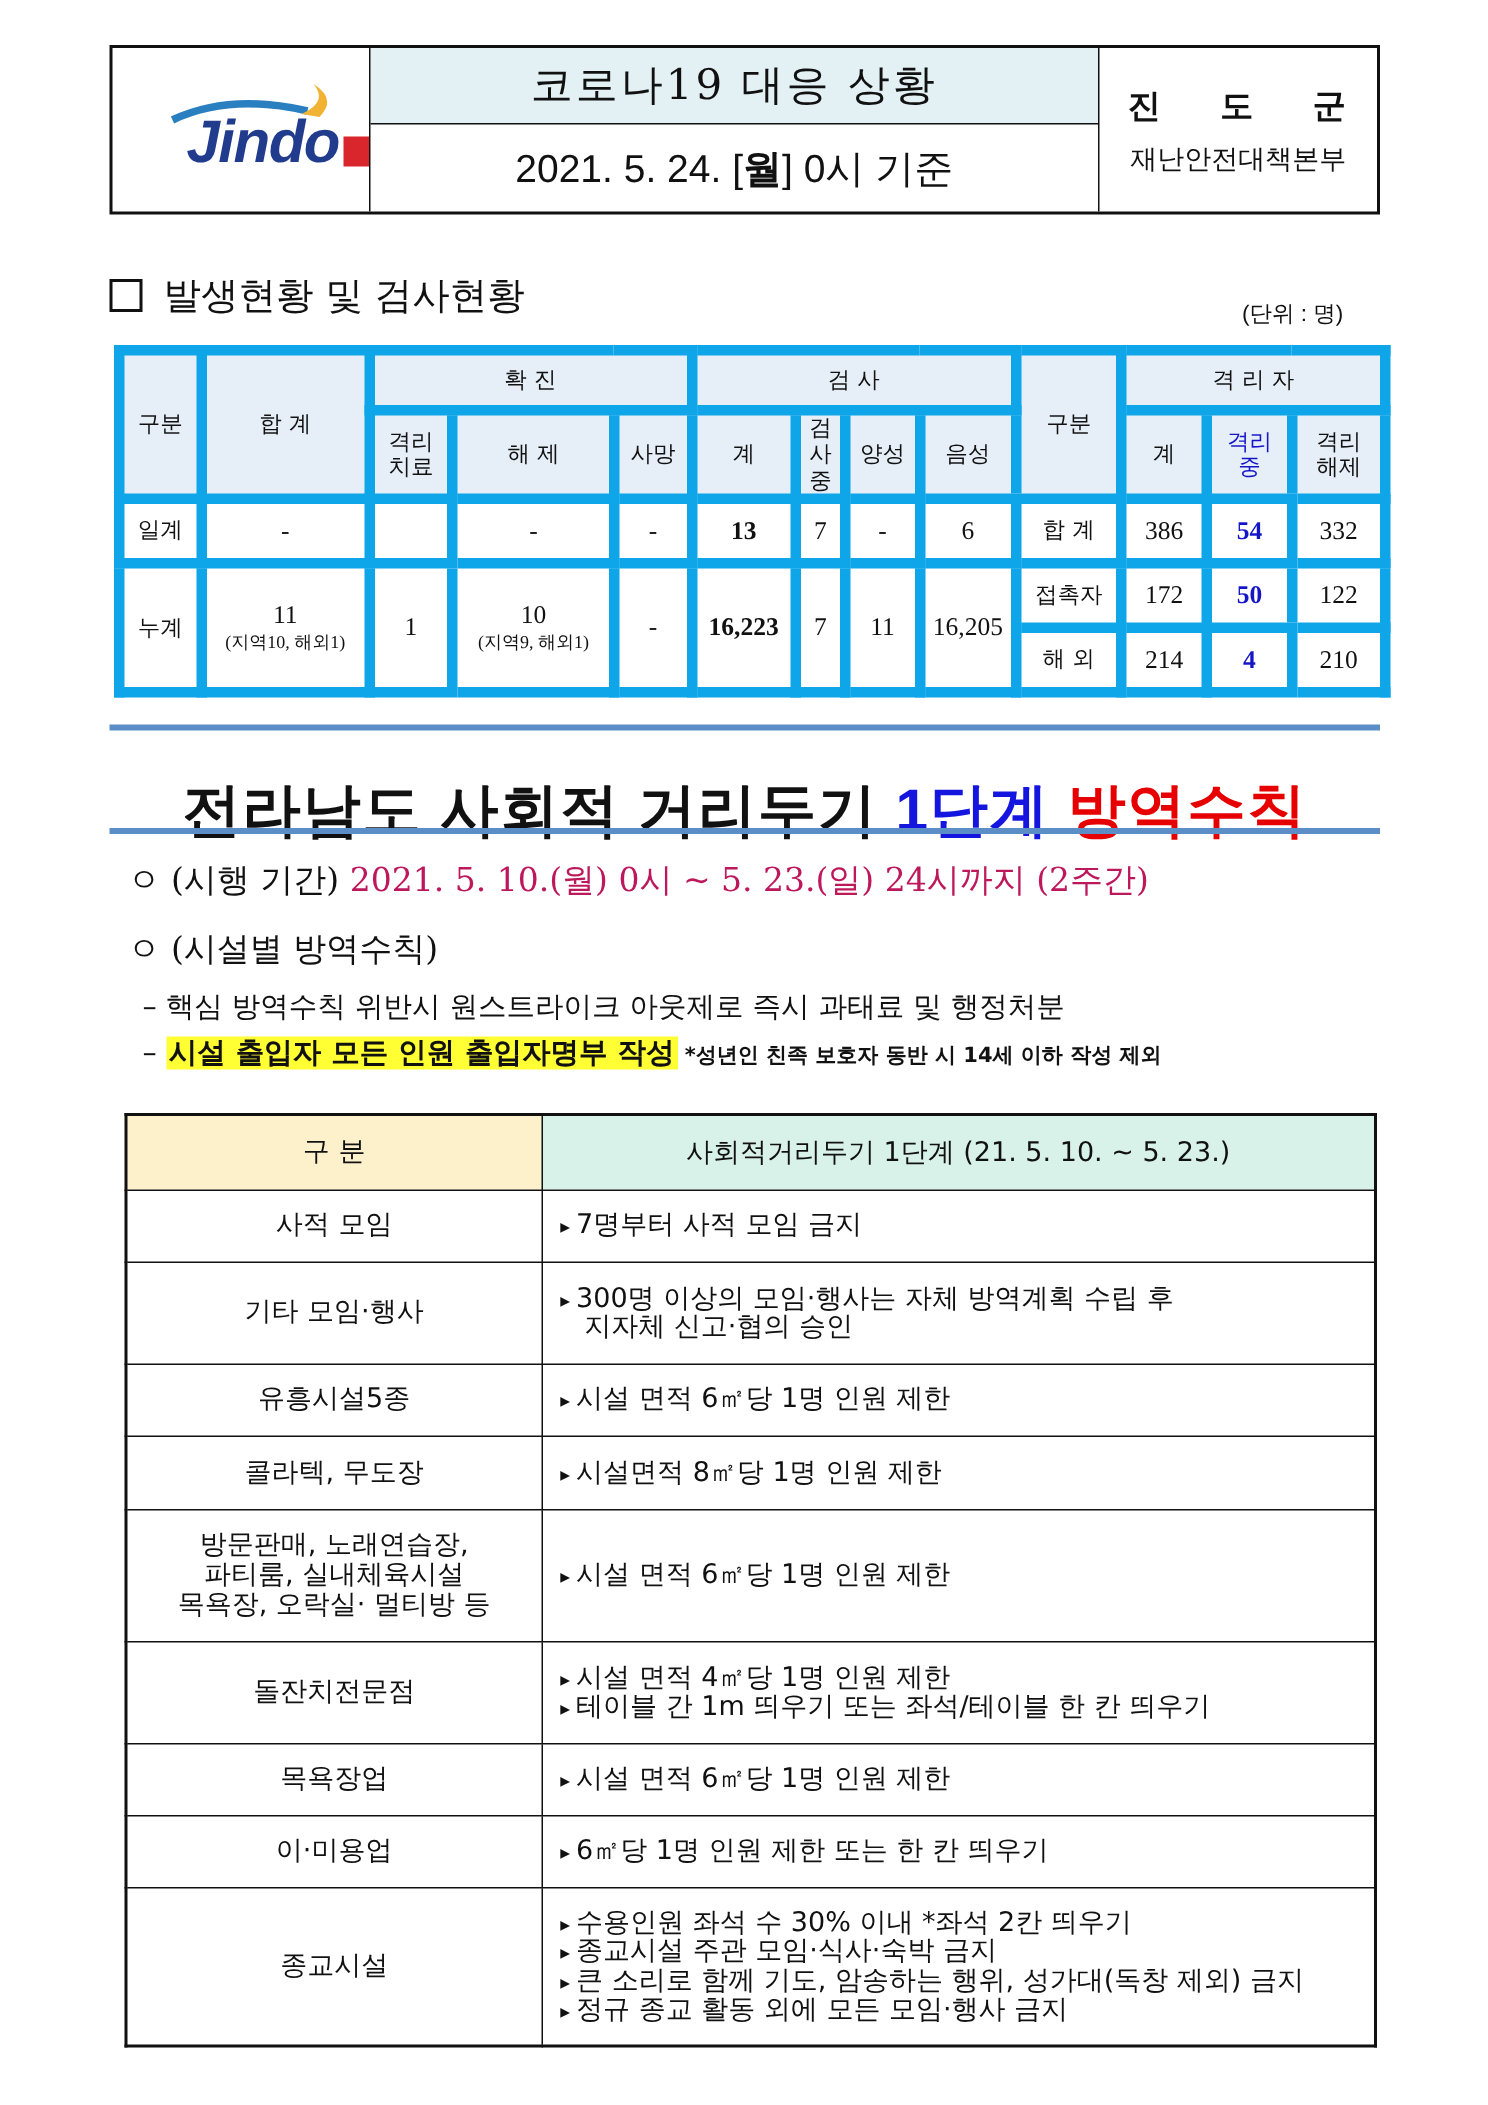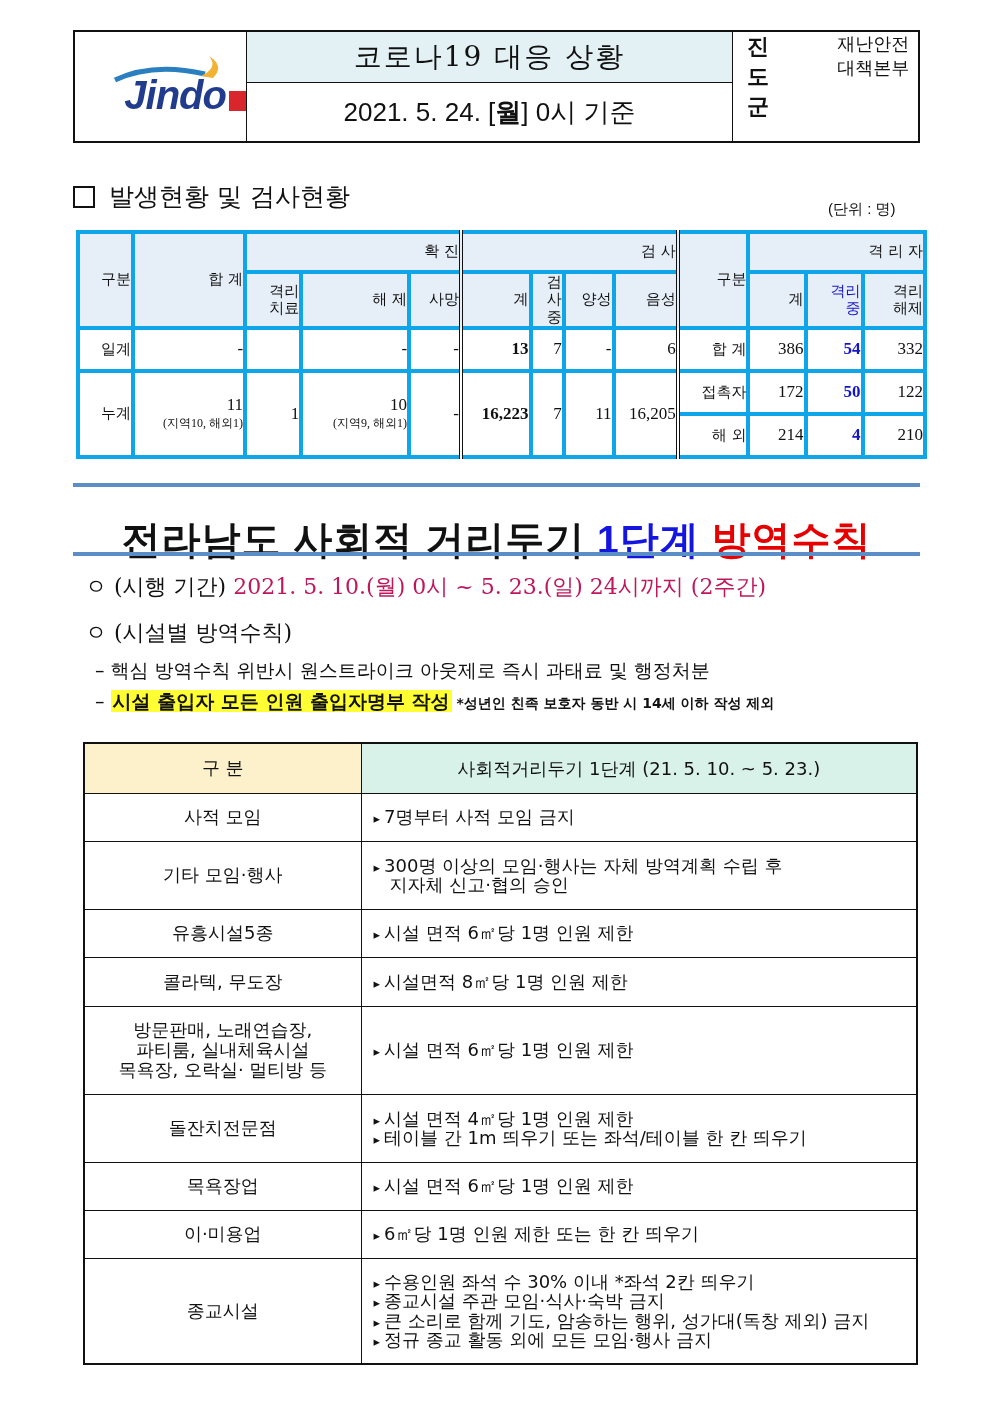--- a/index.html
+++ b/index.html
@@ -5,33 +5,33 @@
   * { box-sizing: border-box; margin: 0; padding: 0; }
   body { width: 992px; height: 1403px; background: #fff; font-family: "DejaVu Sans", sans-serif; color: #111; position: relative; overflow: hidden; }
   .abs { position: absolute; }
   
   .hdr { left: 73px; top: 30px; width: 847px; height: 113px; border: 2px solid #111; display: flex; }
   .hdr-logo { width: 172px; border-right: 1px solid #111; display: flex; align-items: center; justify-content: flex-end; position: relative; }
   .hdr-mid { width: 486px; border-right: 1px solid #111; display: flex; flex-direction: column; }
   .hdr-mid .t1 { height: 51px; background: #e3f1f4; border-bottom: 1px solid #111; display: flex; align-items: center; justify-content: center; font-family: "DejaVu Serif", serif; font-size: 28px; letter-spacing: 2px; }
   .hdr-mid .t2 { flex: 1; display: flex; align-items: center; justify-content: center; font-size: 26px; font-family: "Liberation Sans", sans-serif; }
   .hdr-mid .t2 b { font-weight: bold; }
-  .hdr-right { flex: 1; display: flex; flex-direction: row; align-items: flex-start; justify-content: center; }
+  .hdr-right { flex: 1; display: flex; flex-direction: column; align-items: center; justify-content: center; }
   .hdr-right .o1 { font-family: "DejaVu Serif", serif; font-weight: bold; font-size: 22px; letter-spacing: 16px; margin-bottom: 8px; margin-left: 14px; }
   .hdr-right .o2 { font-family: "DejaVu Serif", serif; font-size: 18px; }
   .logo-text { font-family: "Liberation Sans", sans-serif; font-style: italic; font-weight: bold; font-size: 40px; color: #213c8c; letter-spacing: -1px; }
   .logo-badge { width: 17px; height: 20px; background: #d9262c; margin-left: 3px; margin-top: 10px; color:#fff; font-size: 8px; display:flex; align-items:center; justify-content:center; }
 
   .sec-title { left: 73px; top: 180px; font-family: "DejaVu Serif", serif; font-size: 25px; display: flex; align-items: center; }
   .sec-title .box { width: 22px; height: 22px; border: 2px solid #111; margin-right: 14px; }
   .unit { left: 828px; top: 200px; font-size: 15px; font-family: "Liberation Sans", sans-serif; }
 
   table { border-collapse: collapse; }
   .stat { left: 76px; top: 230px; width: 851px; border: 2px solid #111; font-family: "Liberation Serif", serif; }
-  .stat td { border: 4px solid #0ea5e9; text-align: right; vertical-align: middle; font-size: 17px; }
+  .stat td { border: 7px solid #0ea5e9; text-align: center; vertical-align: middle; font-size: 17px; }
   .stat .hd { background: #e6eef7; font-family: "DejaVu Sans", sans-serif; font-size: 15px; line-height: 1.15; }
   .stat .dbl-l { border-left: 4px double #111; }
   .stat .blue { color: #1515c8; }
   .stat .blue-b { border-left: 1px solid #1515c8; border-right: 1px solid #1515c8; }
   .stat .sub { font-size: 12px; }
   .stat .bold { font-weight: bold; }
 
   .rule { left: 73px; width: 847px; height: 4px; background: #5b8ec6; }
   .big-title { left: 73px; top: 513px; width: 847px; text-align: center; font-family: "Liberation Sans", sans-serif; font-weight: bold; font-size: 39px; letter-spacing: 1px; }
   .big-title .c-blue { color: #1515e0; }

